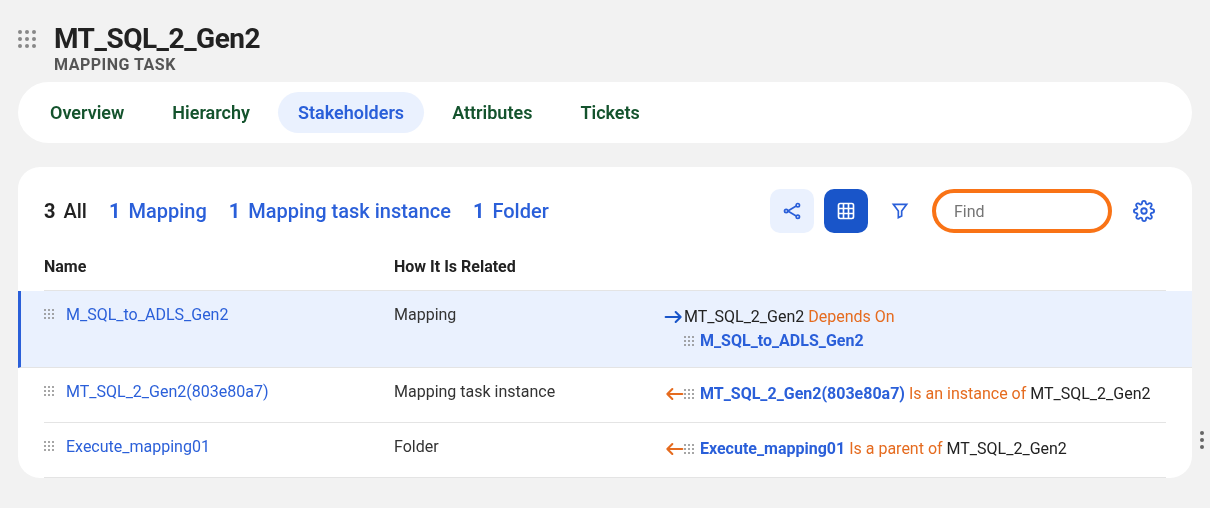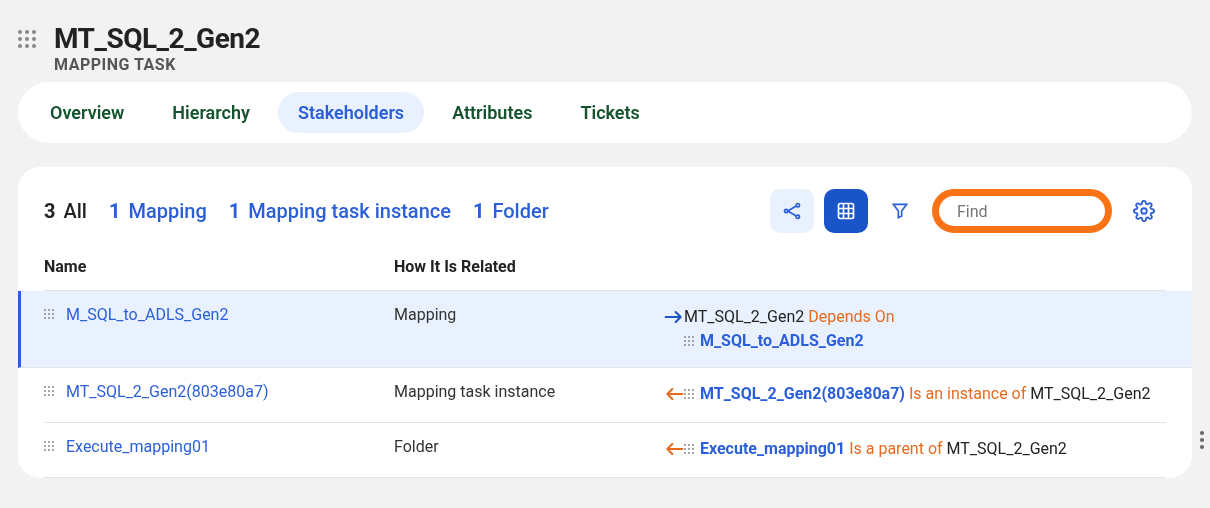--- a/index.html
+++ b/index.html
@@ -23,21 +23,21 @@
   .topline { display:flex; justify-content:space-between; align-items:center; margin-bottom:24px; }
   .counters { display:flex; gap:22px; font-size:20px; font-weight:500; }
   .counters .grp { display:flex; gap:8px; align-items:baseline; }
   .counters .num { font-weight:700; }
   .counters .num.blue { color:#2a5fd9; }
   .counters .lbl.blue { color:#2a5fd9; }
   .ctrls { display:flex; gap:10px; align-items:center; }
   .iconbtn { width:44px; height:44px; border-radius:10px; display:flex; align-items:center; justify-content:center; background:#eaf1fe; color:#2a5fd9; cursor:pointer; }
   .iconbtn.active { background:#1955c9; color:#fff; }
   .iconbtn.plain { background:#fff; border:none; }
-  .find { border:7px solid #f97316; border-radius:22px; height:44px; width:180px; padding:0 18px; font-size:16px; outline:none; }
+  .find { border:4px solid #f97316; border-radius:22px; height:44px; width:180px; padding:0 18px; font-size:16px; outline:none; }
 
   .tbl { width:100%; }
   .thead { display:grid; grid-template-columns: 350px 270px 1fr; font-weight:700; font-size:16px; padding:0 0 14px 0; border-bottom:1px solid #e4e4e4; }
   .row { display:grid; grid-template-columns: 350px 270px 1fr; align-items:flex-start; padding:14px 0; border-bottom:1px solid #e4e4e4; position:relative; }
   .row.selected { background:#eaf1fe; border-left:3px solid #2a5fd9; margin-left:-26px; padding-left:23px; margin-right:-26px; padding-right:26px; }
   .namecell { display:flex; align-items:center; gap:10px; font-size:16px; }
   .drag-sm { width:12px; height:12px; display:grid; grid-template-columns:repeat(3,2px); grid-template-rows:repeat(3,2px); gap:2px; flex-shrink:0; }
   .drag-sm span { width:2px; height:2px; border-radius:50%; background:#888; }
   .link { color:#2a5fd9; cursor:pointer; }
   .link.bold { font-weight:700; }

